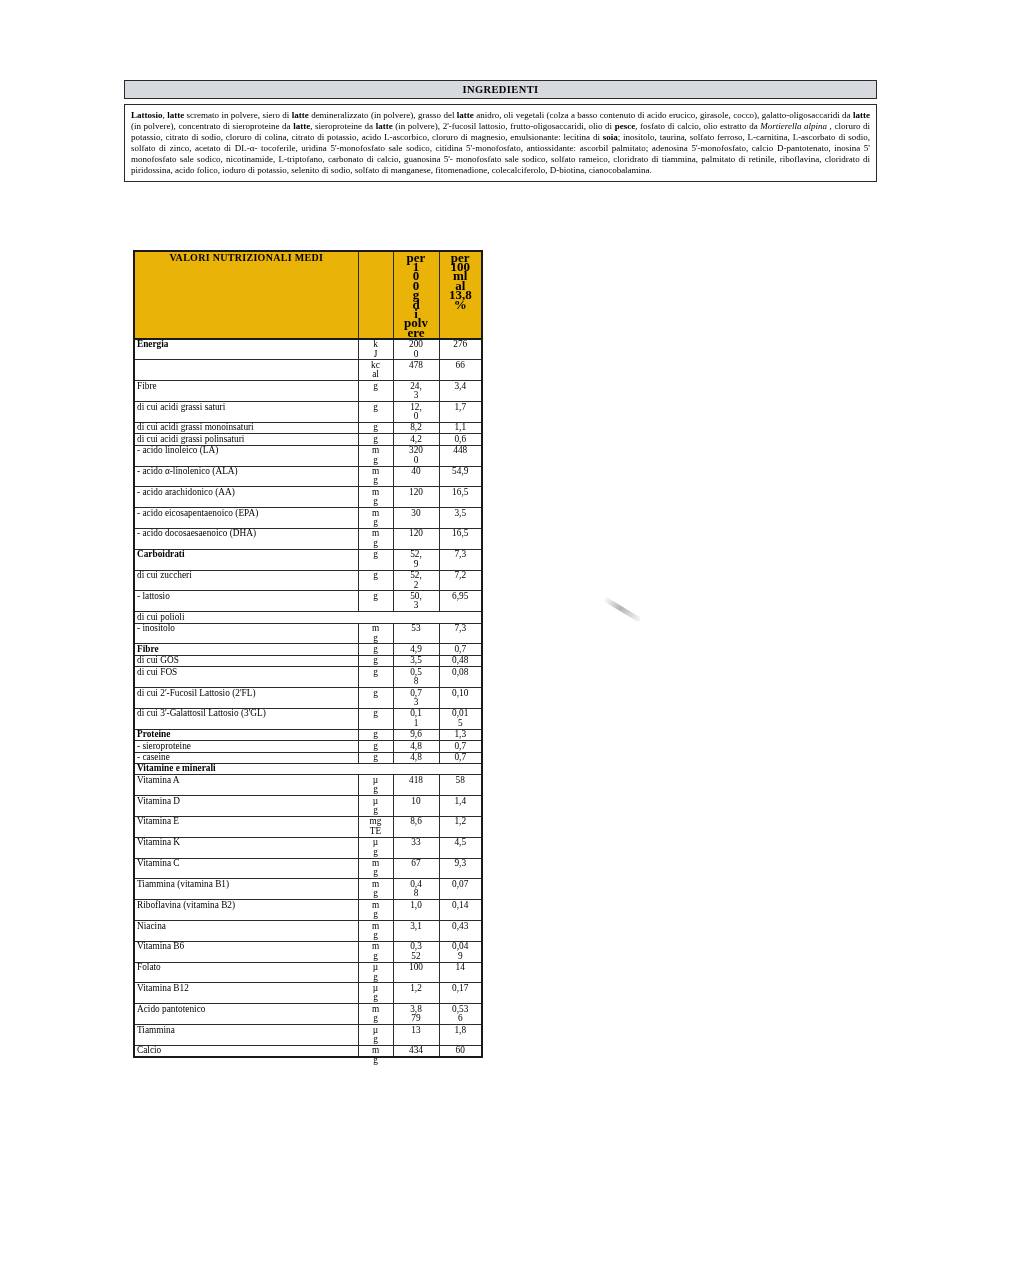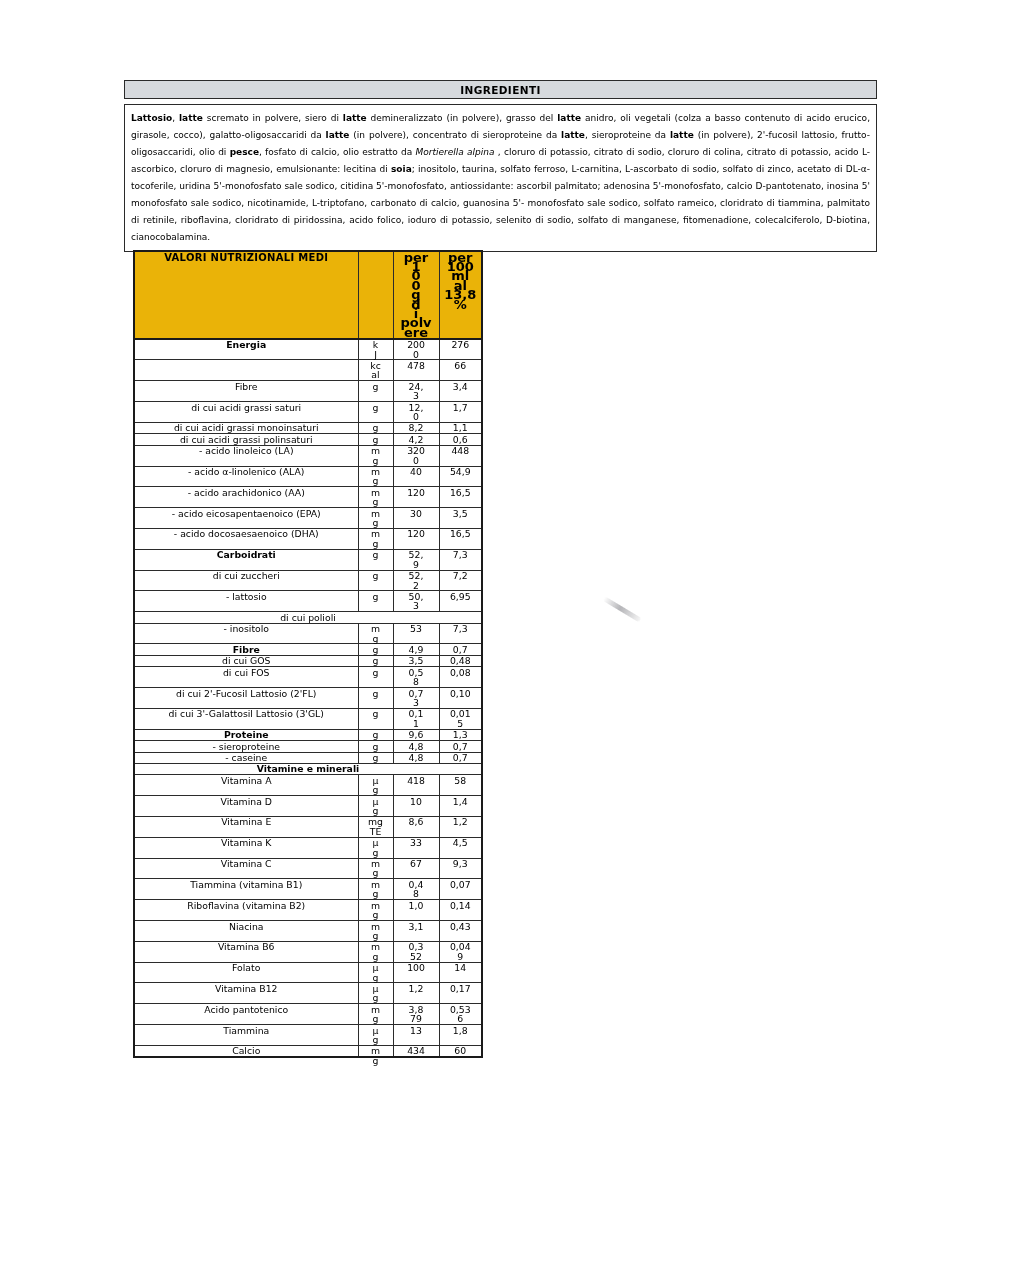--- a/index.html
+++ b/index.html
@@ -4,20 +4,21 @@
 <style>
   html, body { margin: 0; padding: 0; background: #ffffff; }
   body { font-family: "DejaVu Sans", "Liberation Sans", sans-serif; color: #000; }
 
   .page {
     position: relative;
     width: 1020px;
     height: 1282px;
     background: #ffffff;
     overflow: hidden;
+    font-family: Liberation Serif, serif;
   }
 
   
   .ingr-header {
     position: absolute;
     left: 124px; top: 80px;
     width: 753px; height: 19px;
     box-sizing: border-box;
     background: #d6d9dd;
     border: 1px solid #2a2a2a;
@@ -29,21 +30,21 @@
 
   
   .ingr-body {
     position: absolute;
     left: 124px; top: 104px;
     width: 753px;
     box-sizing: border-box;
     border: 1px solid #2a2a2a;
     padding: 5px 6px;
     font-size: 9px;
-    line-height: 17px;
+    line-height: 11px;
     text-align: justify;
     letter-spacing: 0px;
   }
 
   
   table.nutri {
     position: absolute;
     left: 133px; top: 250px;
     width: 348px;
     border-collapse: collapse;
@@ -80,21 +81,21 @@
   }
   th.h-unit { }
   th.h-v1, th.h-v2 {
     text-align: center;
     font-size: 13px;
     line-height: 10.3px;
     white-space: pre-line;
     padding-top: 2px;
   }
 
-  td.label { text-align: center; padding-left: 3px; margin-left: 21px; }
+  td.label { text-align: left; padding-left: 3px; margin-left: 21px; }
   tr.bold td.label { font-weight: bold; }
   td.unit, td.v1, td.v2 {
     text-align: center;
     white-space: pre-line;
   }
   td.unit .spill {
     height: 9px;
     overflow: visible;
     white-space: pre-line;
   }

